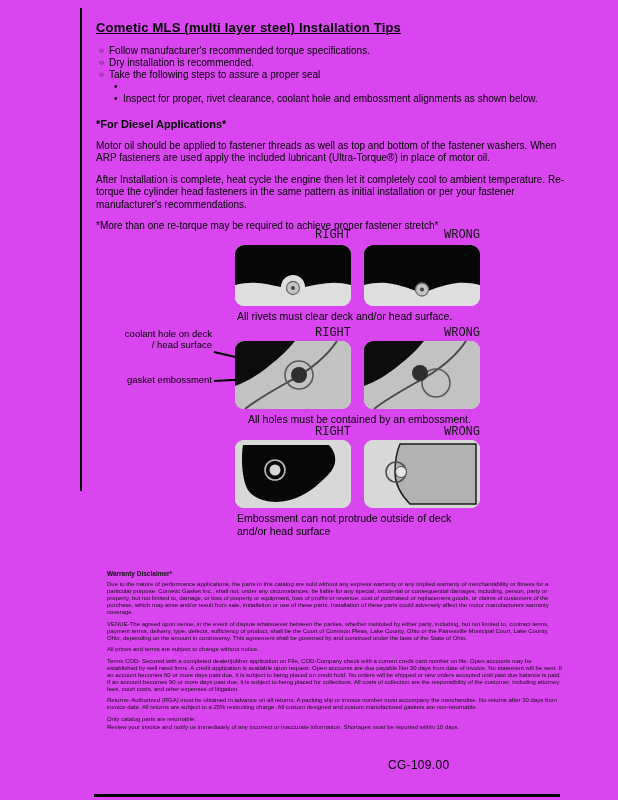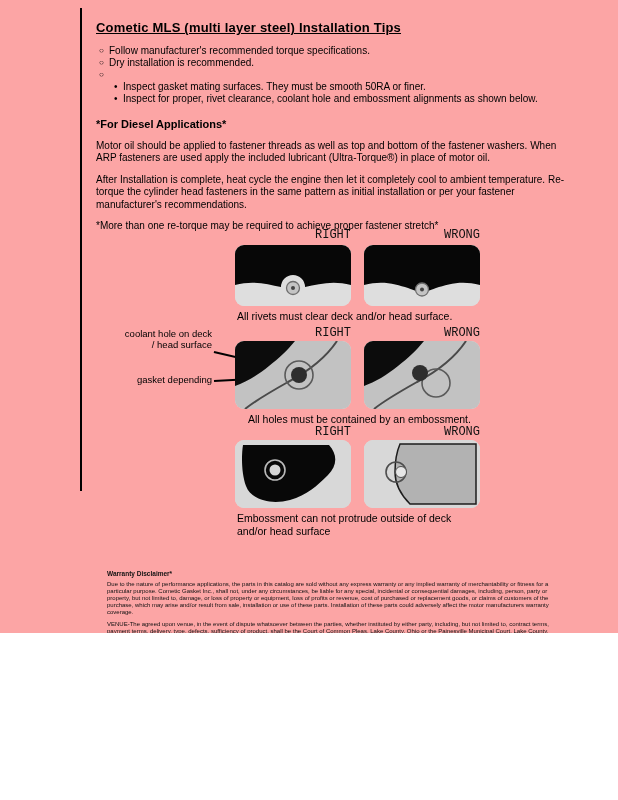--- a/index.html
+++ b/index.html
@@ -2,21 +2,21 @@
 <html><head>
 <meta charset="utf-8">
 <style>
   * { margin:0; padding:0; box-sizing:border-box; }
   html,body { background:#ffffff; }
   body {
     width:618px; height:800px;
     font-family:"Liberation Sans","DejaVu Sans",sans-serif;
     color:#000;
   }
-  .page { position:relative; width:618px; height:633px; background:#fca5a5; overflow:hidden; }
+  .page { position:relative; width:618px; height:800px; background:#d946ef; overflow:hidden; }
 
   .left-rule { position:absolute; left:80px; top:8px; width:2px; height:483px; background:#000; }
   .bottom-rule { position:absolute; left:94px; top:794px; width:466px; height:3px; background:#000; }
 
   .title {
     position:absolute; left:96px; top:20px; width:490px;
     font-size:13px; font-weight:bold; text-decoration:underline; letter-spacing:.2px;
   }
 
   .tips { position:absolute; left:99px; top:45px; width:482px; font-size:10px; line-height:12px; }
@@ -56,24 +56,24 @@
     <div class="b-row">
       <span class="b-mark">○</span>
       <span class="b-text">Follow manufacturer's recommended torque specifications.</span>
     </div>
     <div class="b-row">
       <span class="b-mark">○</span>
       <span class="b-text">Dry installation is recommended.</span>
     </div>
     <div class="b-row">
       <span class="b-mark">○</span>
+      <span class="b-text">Take the following steps to assure a proper seal</span>
     </div>
     <div class="b-row sub">
       <span class="b-mark">•</span>
-      <span class="b-text">Inspect gasket mating surfaces.  They must be smooth 50RA or finer.</span>
     </div>
     <div class="b-row sub">
       <span class="b-mark">•</span>
       <span class="b-text">Inspect for proper, rivet clearance, coolant hole and embossment alignments as shown below.</span>
     </div>
   </div>
 
   <div class="diesel">
     <div class="diesel-heading">*For Diesel Applications*</div>
     <p>Motor oil should be applied to fastener threads as well as top and bottom of the fastener washers. When ARP fasteners are used apply the included lubricant (Ultra-Torque®) in place of motor oil.</p>
@@ -100,21 +100,21 @@
       <circle cx="58" cy="44.5" r="2" fill="#444"></circle>
     </svg>
   </div>
   <div class="dg-caption" style="left:237px; top:310px;">All rivets must clear deck and/or head surface.</div>
 
   <div class="dg-label" style="left:235px; top:326px;">RIGHT</div>
   <div class="dg-label" style="left:364px; top:326px;">WRONG</div>
 
   <div class="callout" style="left:120px; top:328px; width:92px;">coolant hole on deck / head surface</div>
   <div class="callout-line" style="left:214px; top:351px; width:80px; transform:rotate(13deg);"></div>
-  <div class="callout" style="left:110px; top:374px; width:102px;">gasket depending</div>
+  <div class="callout" style="left:110px; top:374px; width:102px;">gasket embossment</div>
   <div class="callout-line" style="left:214px; top:380px; width:66px; transform:rotate(-3deg);"></div>
 
   <div class="dg-img" style="left:235px; top:341px; height:68px;">
     <svg width="116" height="68" viewBox="0 0 116 68">
       <rect width="116" height="68" fill="#c2c2c2"></rect>
       <path d="M0 0 H60 C52 10, 44 17, 34 25 C23 34, 11 41, 0 45 Z" fill="#0c0c0c"></path>
       <path d="M102 0 C90 18, 72 31, 53 41 C37 50, 21 59, 10 68" stroke="#4a4a4a" stroke-width="2" fill="none"></path>
       <circle cx="64" cy="34" r="14" fill="none" stroke="#5a5a5a" stroke-width="1.6"></circle>
       <circle cx="64" cy="34" r="8" fill="#2e2e2e"></circle>
     </svg>

